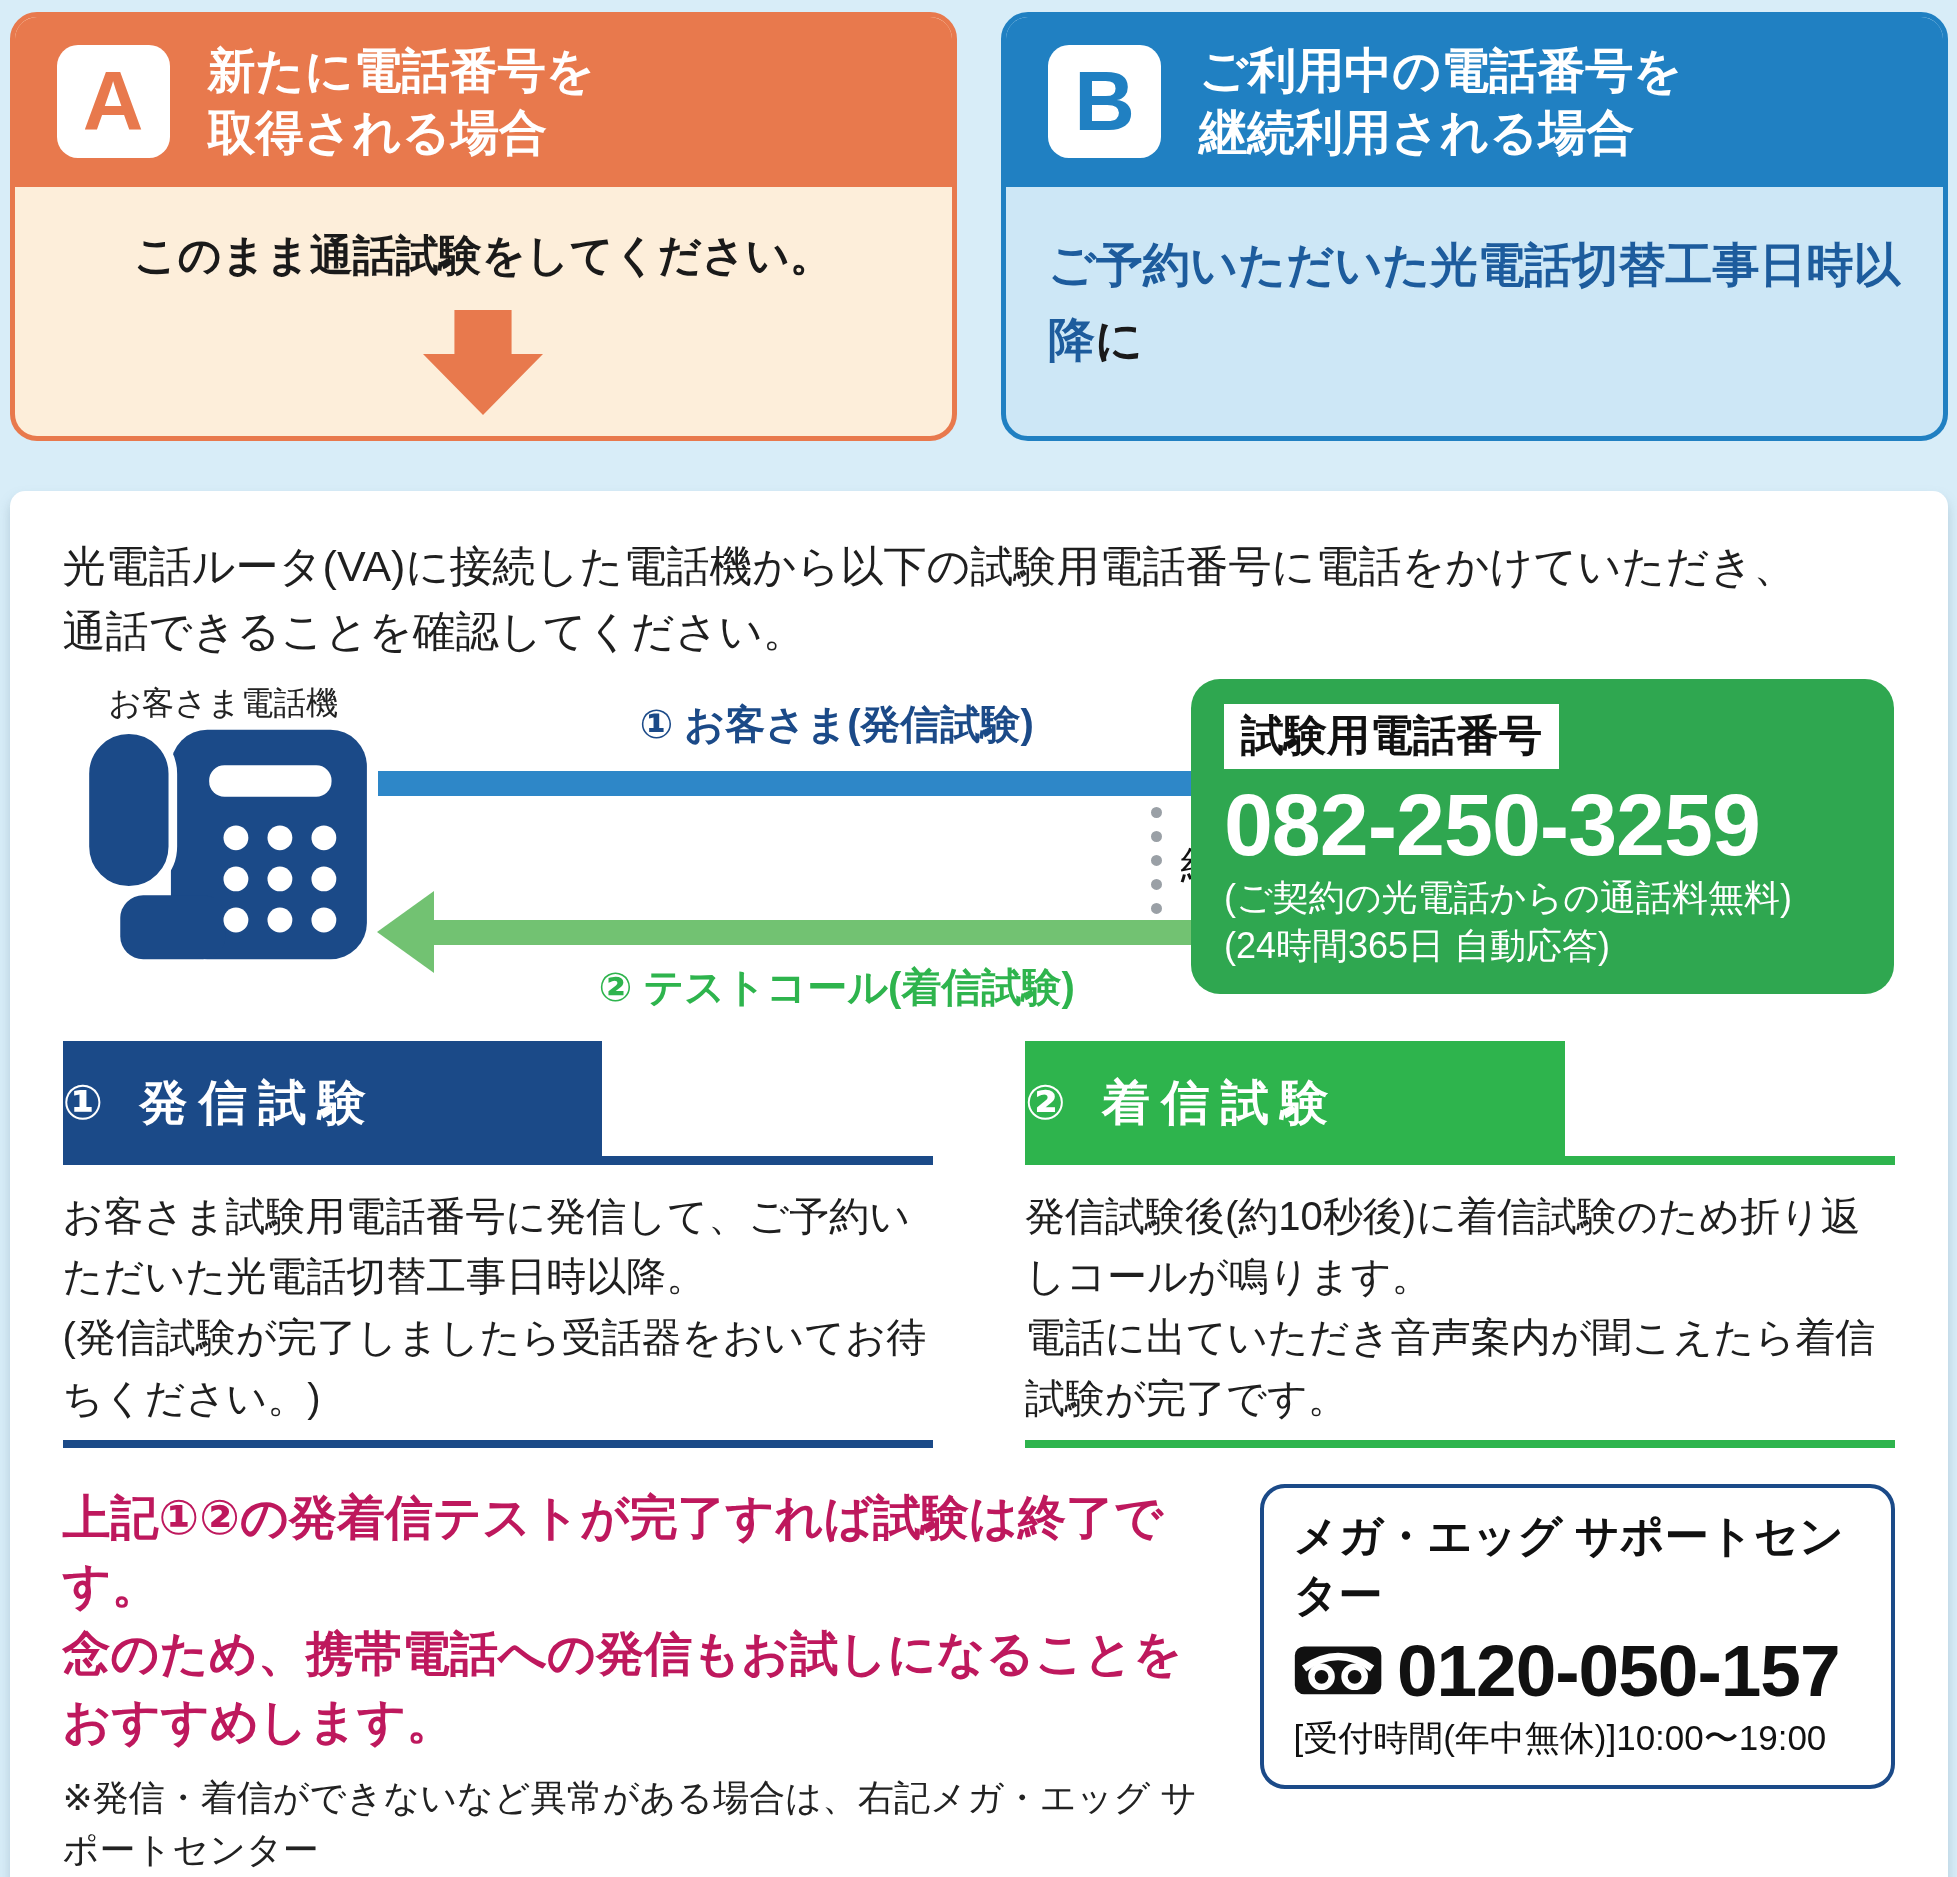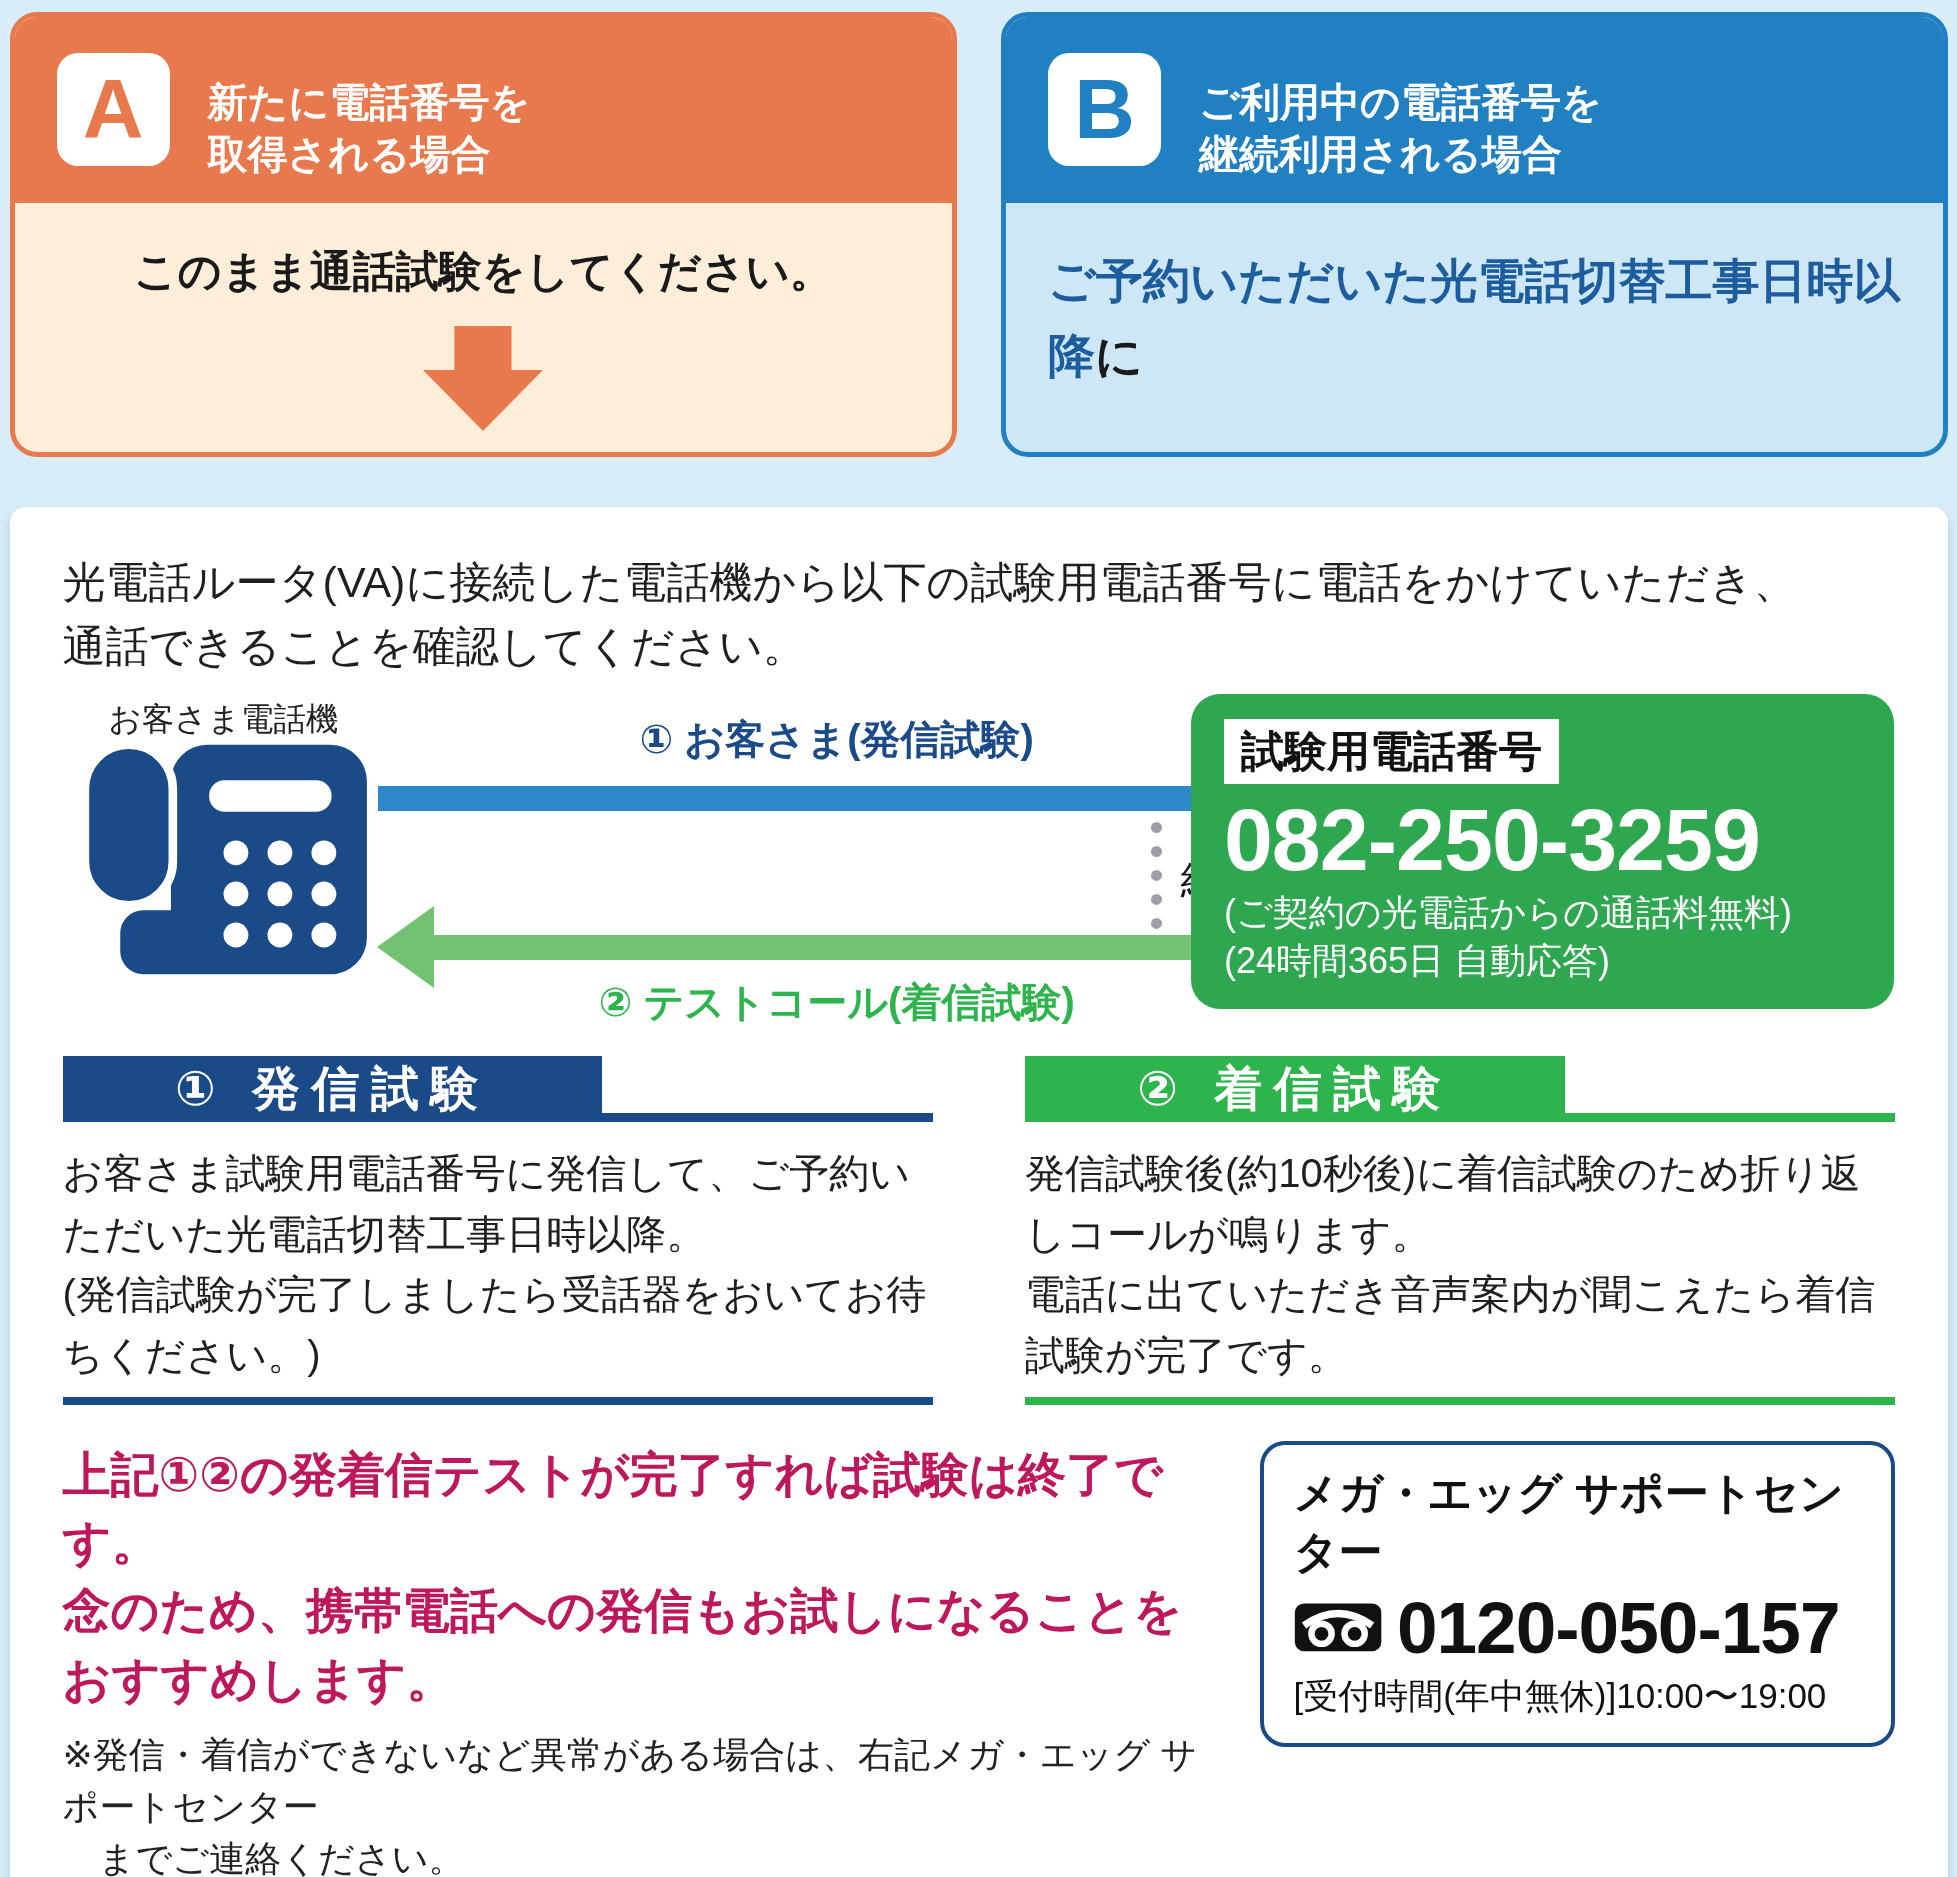--- a/index.html
+++ b/index.html
@@ -10,21 +10,21 @@
   .top-row{display:flex;gap:44px;}
   .card{flex:1;border-radius:27px;overflow:hidden;border:5.7px solid;display:flex;flex-direction:column;}
   .card-a{border-color:#e8794d;background:#fdeeda;}
   .card-b{border-color:#2080c2;background:#cde7f6;}
   .card-header{display:flex;align-items:center;gap:38px;padding:23px 29px 23px 42px;}
   .card-a .card-header{background:#e8794d;}
   .card-b .card-header{background:#2080c2;}
   .badge{width:113px;height:113px;background:#fff;border-radius:21px;display:flex;align-items:center;justify-content:center;font-weight:bold;font-size:84px;flex:none;}
   .card-a .badge{color:#e8794d;}
   .card-b .badge{color:#2080c2;}
-  .card-title{color:#fff;font-weight:bold;font-size:40px;line-height:1.3;margin-top:36px;}
+  .card-title{color:#fff;font-weight:bold;font-size:48px;line-height:1.3;}
   .card-a-body{padding:40px 19px 17px;text-align:center;flex:1;display:flex;flex-direction:column;align-items:center;}
   .card-a-text{font-size:43px;font-weight:bold;color:#1a1a1a;}
   .down-arrow{margin-top:25px;}
   .card-b-body{padding:40px 42px 29px;font-size:47px;font-weight:bold;line-height:1.6;color:#1a1a1a;}
   .hl-blue{color:#1d5c9d;}
 
   
   .panel{margin-top:50px;background:#fff;border-radius:15.3px;padding:43px 53px 38px;box-shadow:0 7.6px 11.5px rgba(110,140,160,.35);}
   .intro{font-size:43px;color:#1f1f1f;line-height:1.5;}
 
@@ -41,21 +41,21 @@
   .label-in{position:absolute;left:411px;top:281px;width:726px;text-align:center;color:#2eb44d;font-weight:bold;font-size:40px;}
   .test-box{position:absolute;right:1px;top:0;width:703px;height:315px;background:#2fa750;border-radius:29px;padding:25px 32.5px;box-sizing:border-box;color:#fff;}
   .test-badge{display:inline-block;background:#fff;color:#111;font-weight:bold;font-size:43px;padding:3.8px 17px;}
   .test-number{font-size:88px;font-weight:bold;line-height:1.1;margin-top:7.6px;white-space:nowrap;letter-spacing:-1px;}
   .test-note{font-size:36px;line-height:1.35;}
 
   
   .sections{display:flex;gap:92px;margin-top:27px;}
   .section{flex:1;}
   .section-head{display:flex;align-items:flex-end;}
-  .section-head-box{width:62%;padding:1px 0;text-align:center;color:#fff;font-weight:bold;font-size:48px;letter-spacing:11.5px;}
+  .section-head-box{width:62%;padding:30px 0;text-align:left;color:#fff;font-weight:bold;font-size:48px;letter-spacing:11.5px;}
   .section--out .section-head-box{background:#1b4a88;}
   .section--in .section-head-box{background:#2eb44d;}
   .section-head-line{flex:1;height:8.6px;}
   .section--out .section-head-line{background:#1b4a88;}
   .section--in .section-head-line{background:#2eb44d;}
   .section-body{margin-top:21px;font-size:40px;line-height:1.52;color:#1f1f1f;min-height:241px;}
   .section-underline{height:7.6px;margin-top:11.5px;}
   .section--out .section-underline{background:#1b4a88;}
   .section--in .section-underline{background:#2eb44d;}
 

